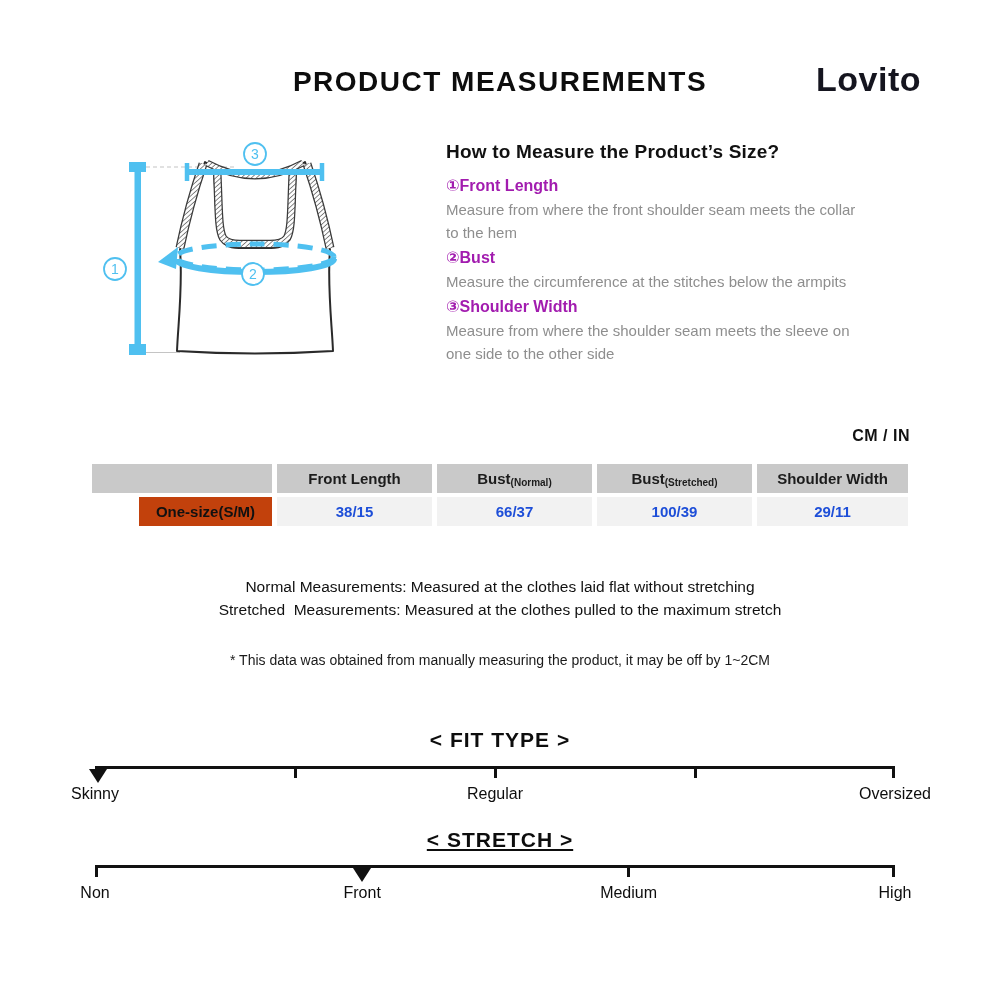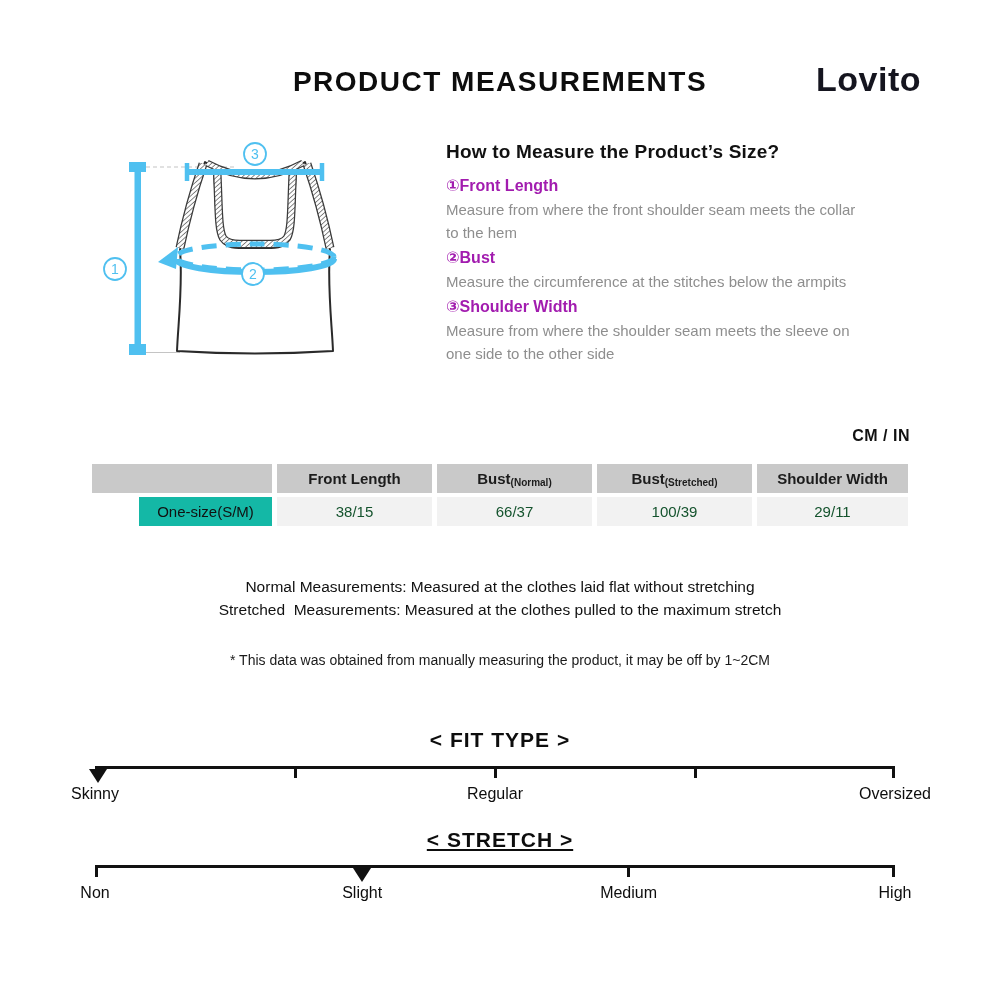--- a/index.html
+++ b/index.html
@@ -25,22 +25,22 @@
   
   .units { position:absolute; top:427px; right:90px; font-size:16px; font-weight:bold; letter-spacing:0.5px;margin-left:13px; }
 
   
   .size-table { position:absolute; left:92px; top:464px; width:816px;
                 display:grid; grid-template-columns:180px 155px 155px 155px 151px;
                 grid-auto-rows:29px; column-gap:5px; row-gap:4px; }
   .size-table .cell { display:flex; align-items:center; justify-content:center;
                       font-size:15px; background:#f2f2f2; }
   .size-table .head { background:#c9c9c9; font-weight:bold; color:#1c1c1c; }
-  .size-table .side { background:#14b8a6; font-weight:normal;margin-left:47px; }
-  .size-table .val  { font-weight:normal; color:#14532d; }
+  .size-table .side { background:#c2410c; font-weight:bold;margin-left:47px; }
+  .size-table .val  { font-weight:bold; color:#1d4ed8; }
   .size-table .sub  { font-size:10px; font-weight:bold; align-self:flex-end; padding-bottom:5px; }
 
   
   .notes { position:absolute; top:575px; left:0; width:100%; text-align:center; }
   .notes p { font-size:15.5px; line-height:23px; color:#111; font-weight:500; white-space:pre; }
   .footnote { position:absolute; top:652px; left:0; width:100%; text-align:center;
               font-size:14px; color:#1a1a1a; font-weight:500; }
 
   
   .scale-title { position:absolute; left:0; width:100%; text-align:center;
@@ -183,18 +183,18 @@
 
   <div class="scale-title stretch-title">&lt; STRETCH &gt;</div>
   <div class="scale stretch-scale">
     <div class="line"></div>
     <div class="tick" style="left:0;"></div>
     <div class="tick" style="left:calc(33.4% - 1.5px);"></div>
     <div class="tick" style="left:calc(66.7% - 1.5px);"></div>
     <div class="tick" style="left:calc(100% - 3px);"></div>
     <div class="marker" style="left:33.4%;"></div>
     <span class="lbl" style="left:0;">Non</span>
-    <span class="lbl" style="left:33.4%;">Slight</span>
+    <span class="lbl" style="left:33.4%;">Front</span>
     <span class="lbl" style="left:66.7%;">Medium</span>
     <span class="lbl" style="left:100%;">High</span>
   </div>
 
 </div>
 
 </body></html>

